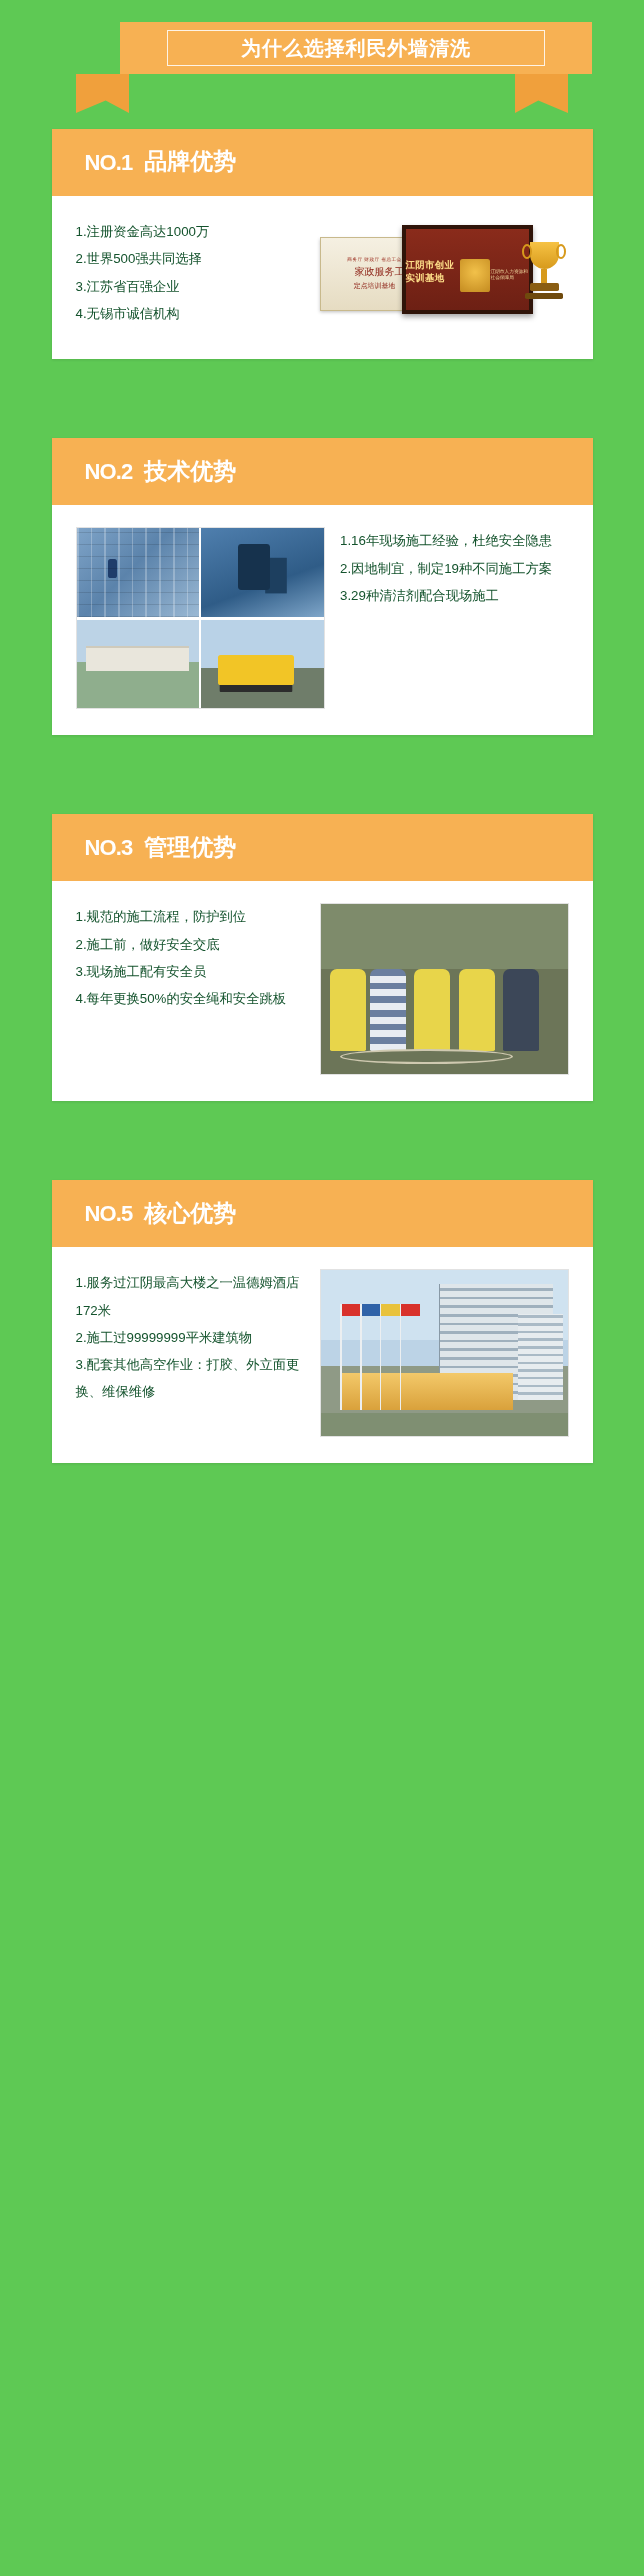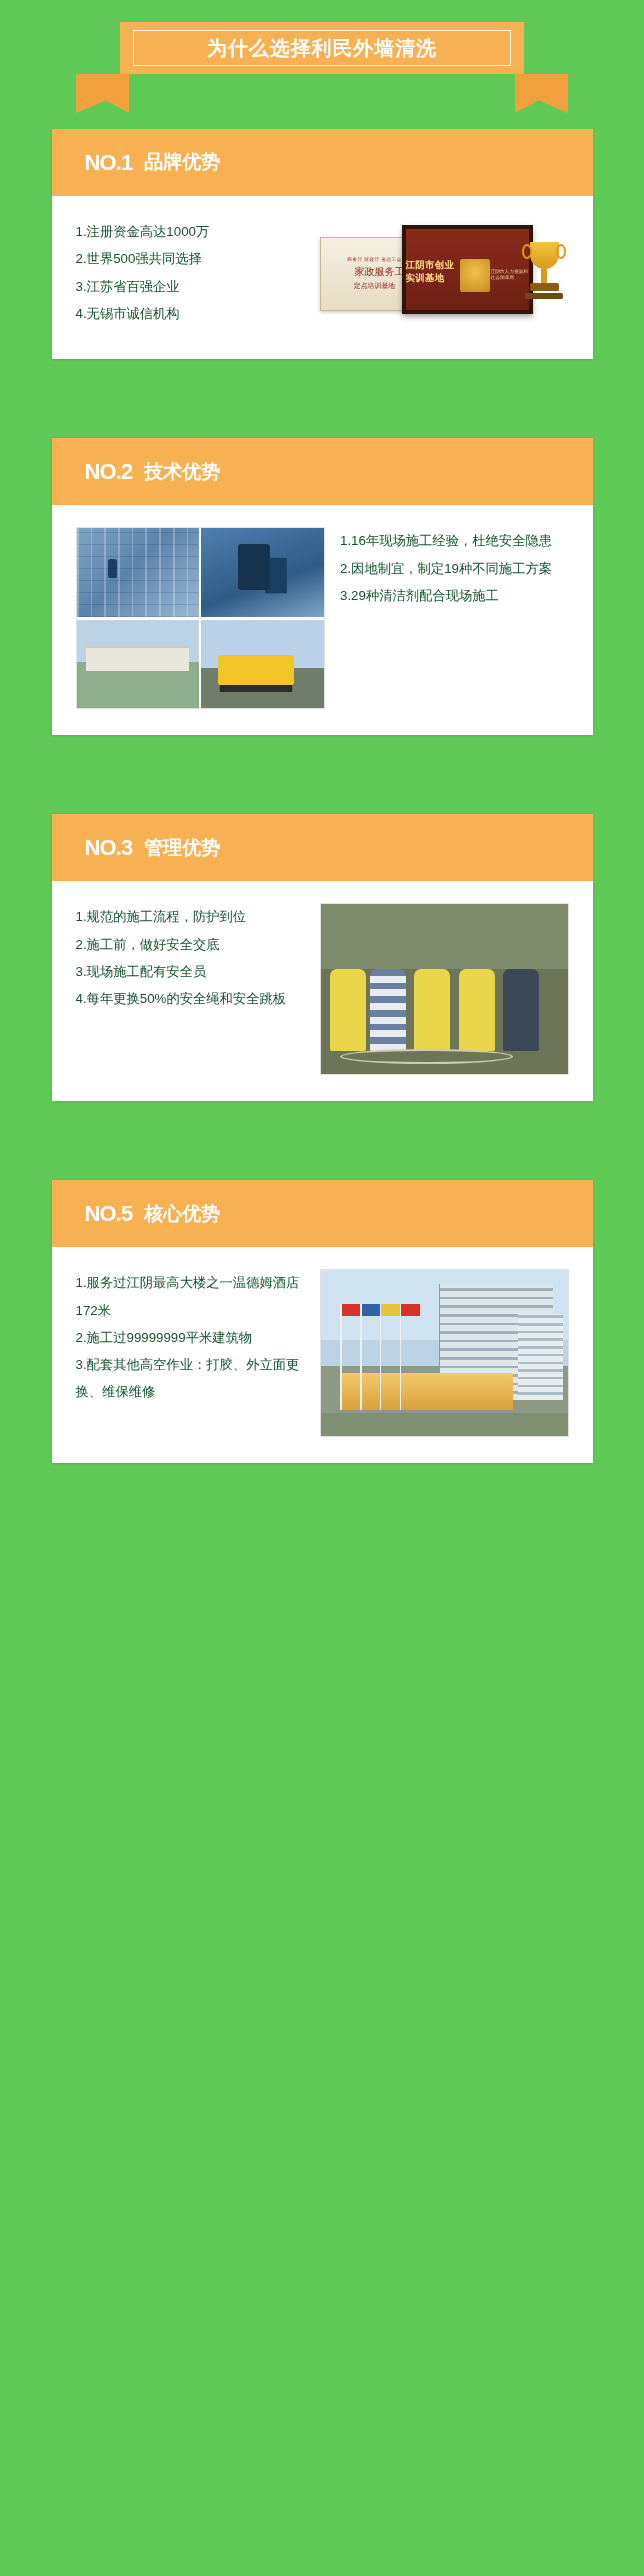--- a/index.html
+++ b/index.html
@@ -19,21 +19,21 @@
   
   .ribbon-wrap {
     position: relative;
     width: 644px;
     height: 129px;
   }
   .ribbon {
     position: absolute;
     left: 120px;
     top: 22px;
-    width: 404px;
+    width: 472px;
     height: 52px;
     background: #f7b153;
     display: flex;
     align-items: center;
     justify-content: center;
     z-index: 3;
   }
   .ribbon-inner {
     border: 0.9px solid rgba(255,255,255,0.85);
     width: 378px;
@@ -75,21 +75,21 @@
   .card-head.center { justify-content: center; padding-left: 0; }
   .card-no {
     color: #ffffff;
     font-size: 22px;
     font-weight: bold;
     letter-spacing: -0.9px;
     line-height: 1;
   }
   .card-title {
     color: #ffffff;
-    font-size: 19px;
+    font-size: 23px;
     font-weight: bold;
     line-height: 1;
     padding-bottom: 1.7px;
   }
   .card-body {
     padding: 22px 24px 26px 24px;
     display: flex;
     gap: 15.5px;
     align-items: flex-start;
   }

